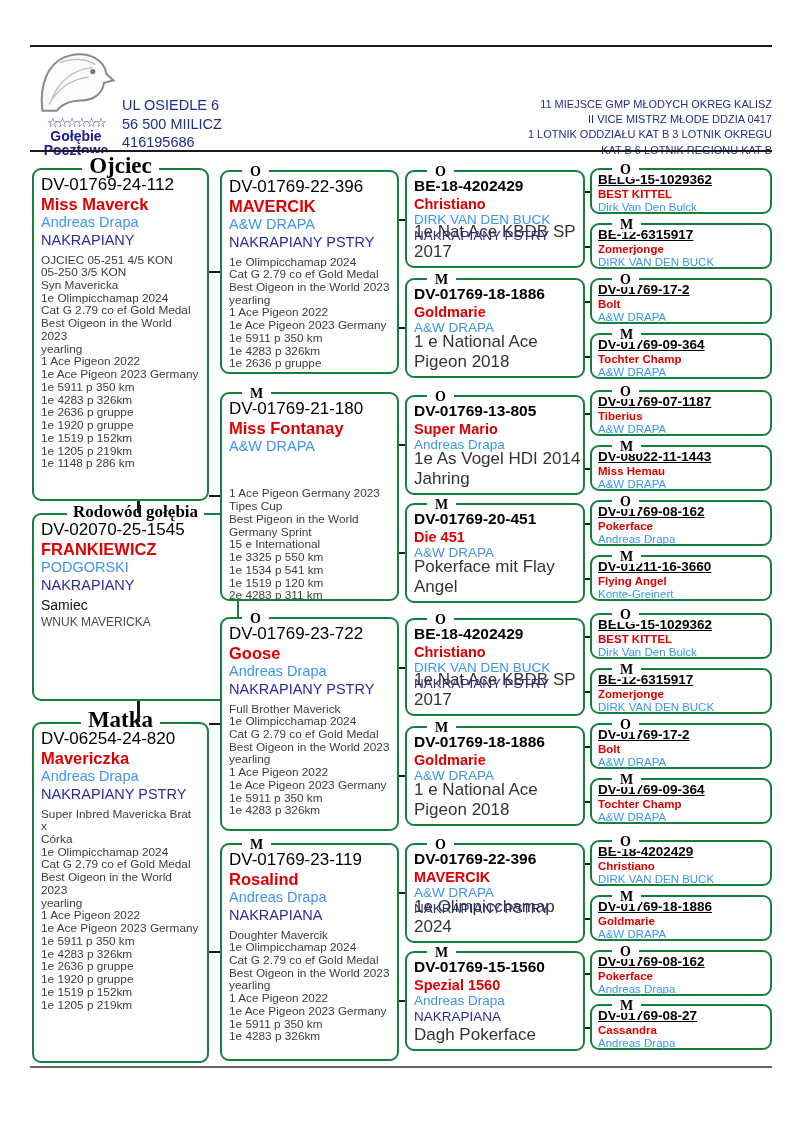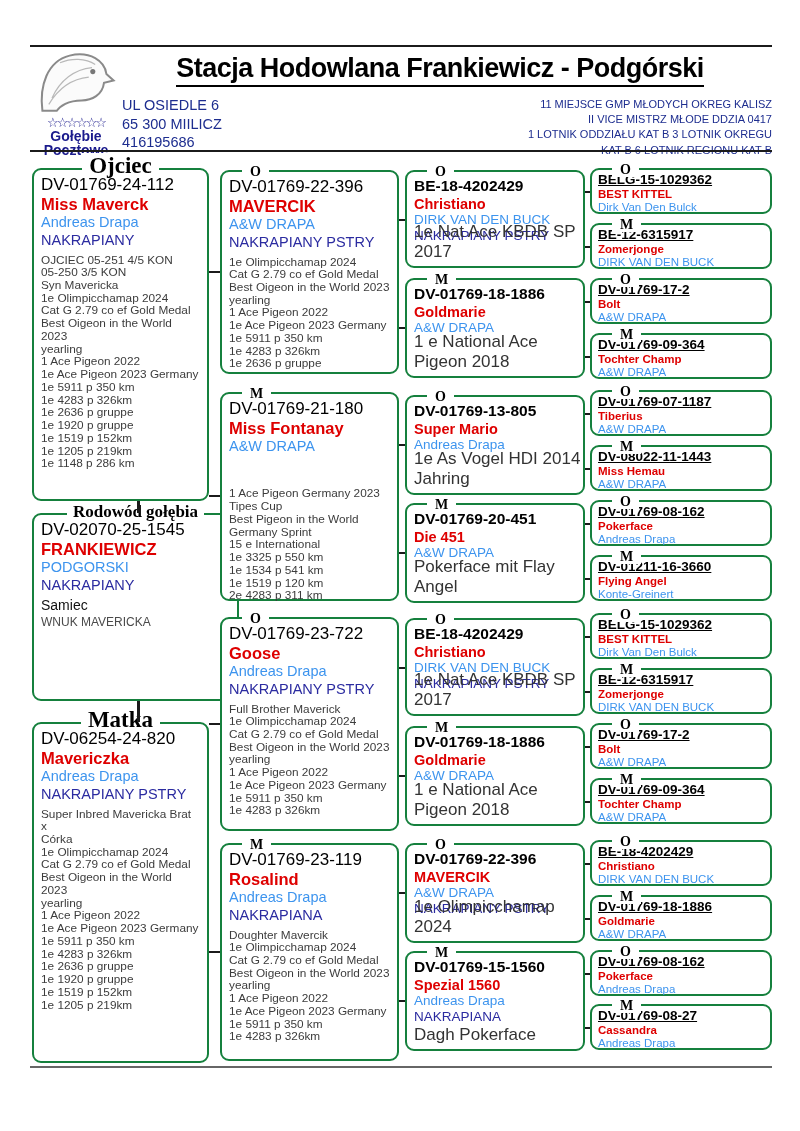--- a/index.html
+++ b/index.html
@@ -66,25 +66,24 @@
     <svg width="80" height="64" viewBox="0 0 100 80">
       <path d="M8 76 C4 45 14 14 42 7 C68 1 86 14 88 30 L97 38 L85 41 C83 56 70 63 57 63 C40 63 30 70 26 76 Z" fill="#fbfbfb" stroke="#8a8a8a" stroke-width="2.5"></path>
       <path d="M20 60 C30 38 48 24 70 22 M16 68 C28 48 46 36 66 34 M30 16 C44 10 62 10 74 18" fill="none" stroke="#b9b9b9" stroke-width="1.5"></path>
       <circle cx="71" cy="27" r="3.2" fill="#777"></circle>
     </svg>
     <div class="stars">☆☆☆☆☆☆</div>
     <div class="lg1">Gołębie</div>
     <div class="lg2">Pocztowe</div>
   </div>
 
-  <div class="title"><span>Stacja Hodowlana Frankiewicz - Podgórski</span></div>
 
   <div class="addr">
     <div>UL OSIEDLE 6</div>
-    <div>65 300 MIILICZ</div>
+    <div>56 500 MIILICZ</div>
     <div>416195686</div>
   </div>
 
   <div class="achv">
     <div>11 MIEJSCE GMP MŁODYCH OKREG KALISZ</div>
     <div>II VICE MISTRZ MŁODE DDZIA 0417</div>
     <div>1 LOTNIK ODDZIAŁU KAT B 3 LOTNIK OKREGU</div>
     <div>KAT B  6 LOTNIK REGIONU KAT B</div>
   </div>
 

